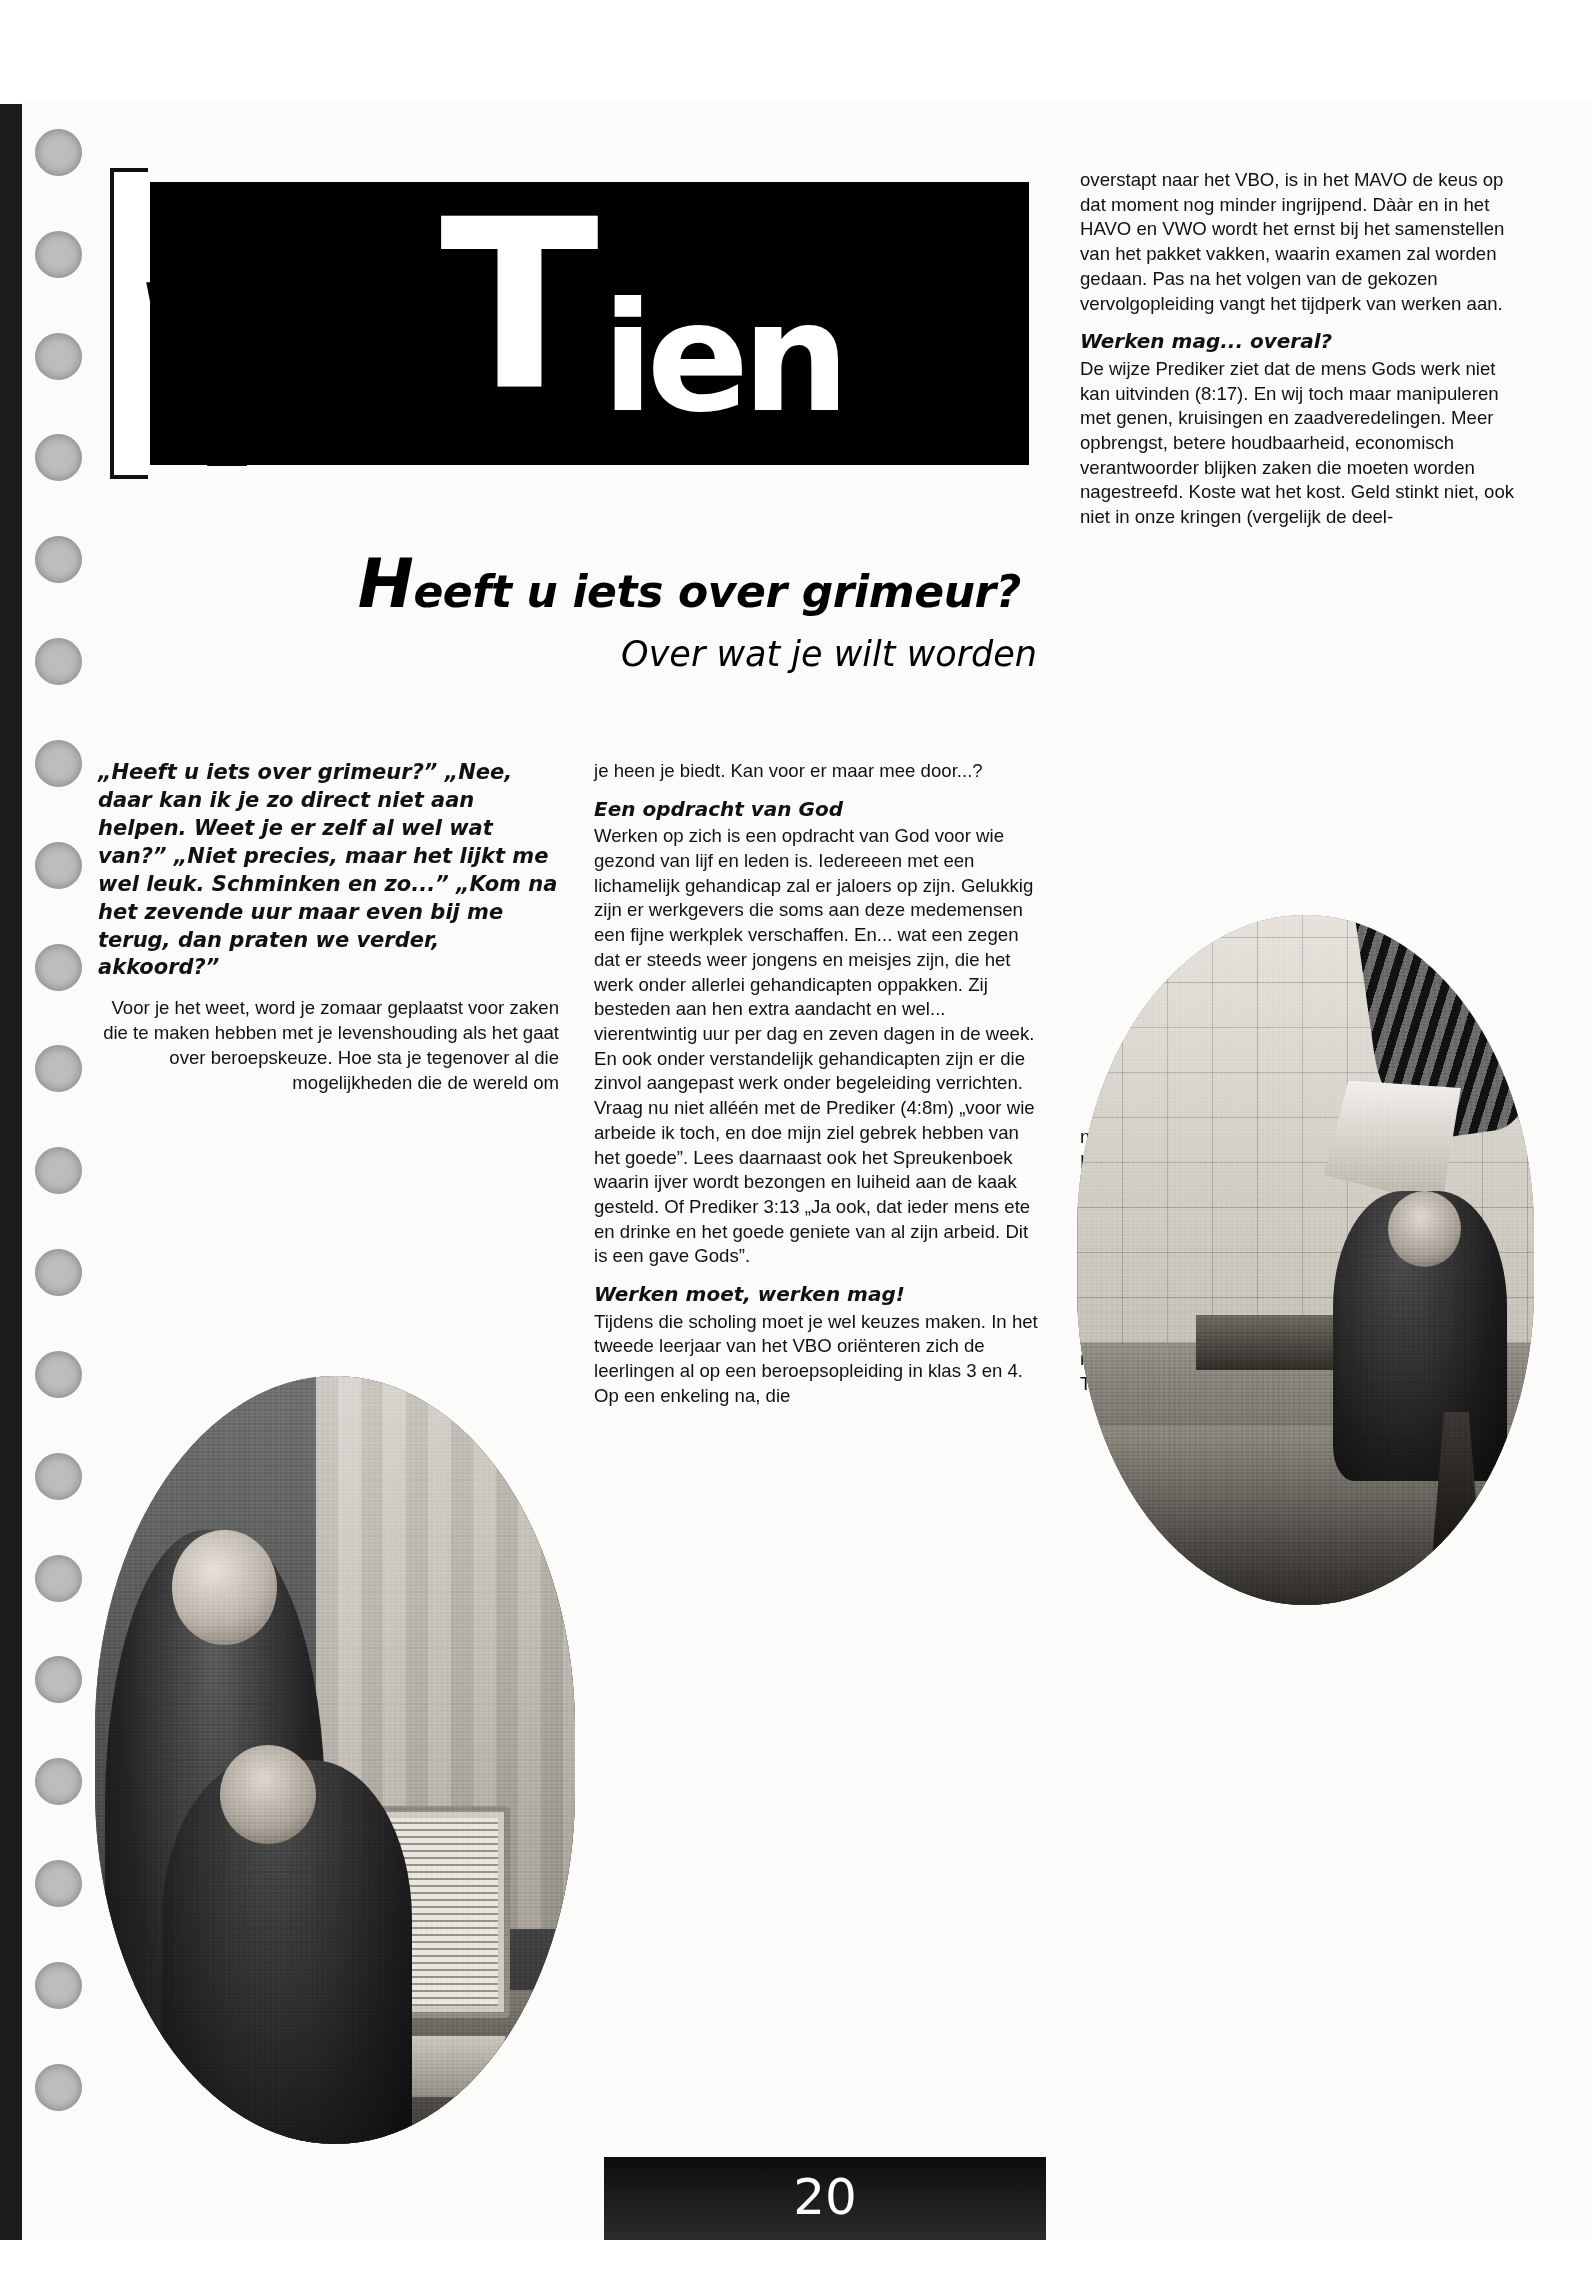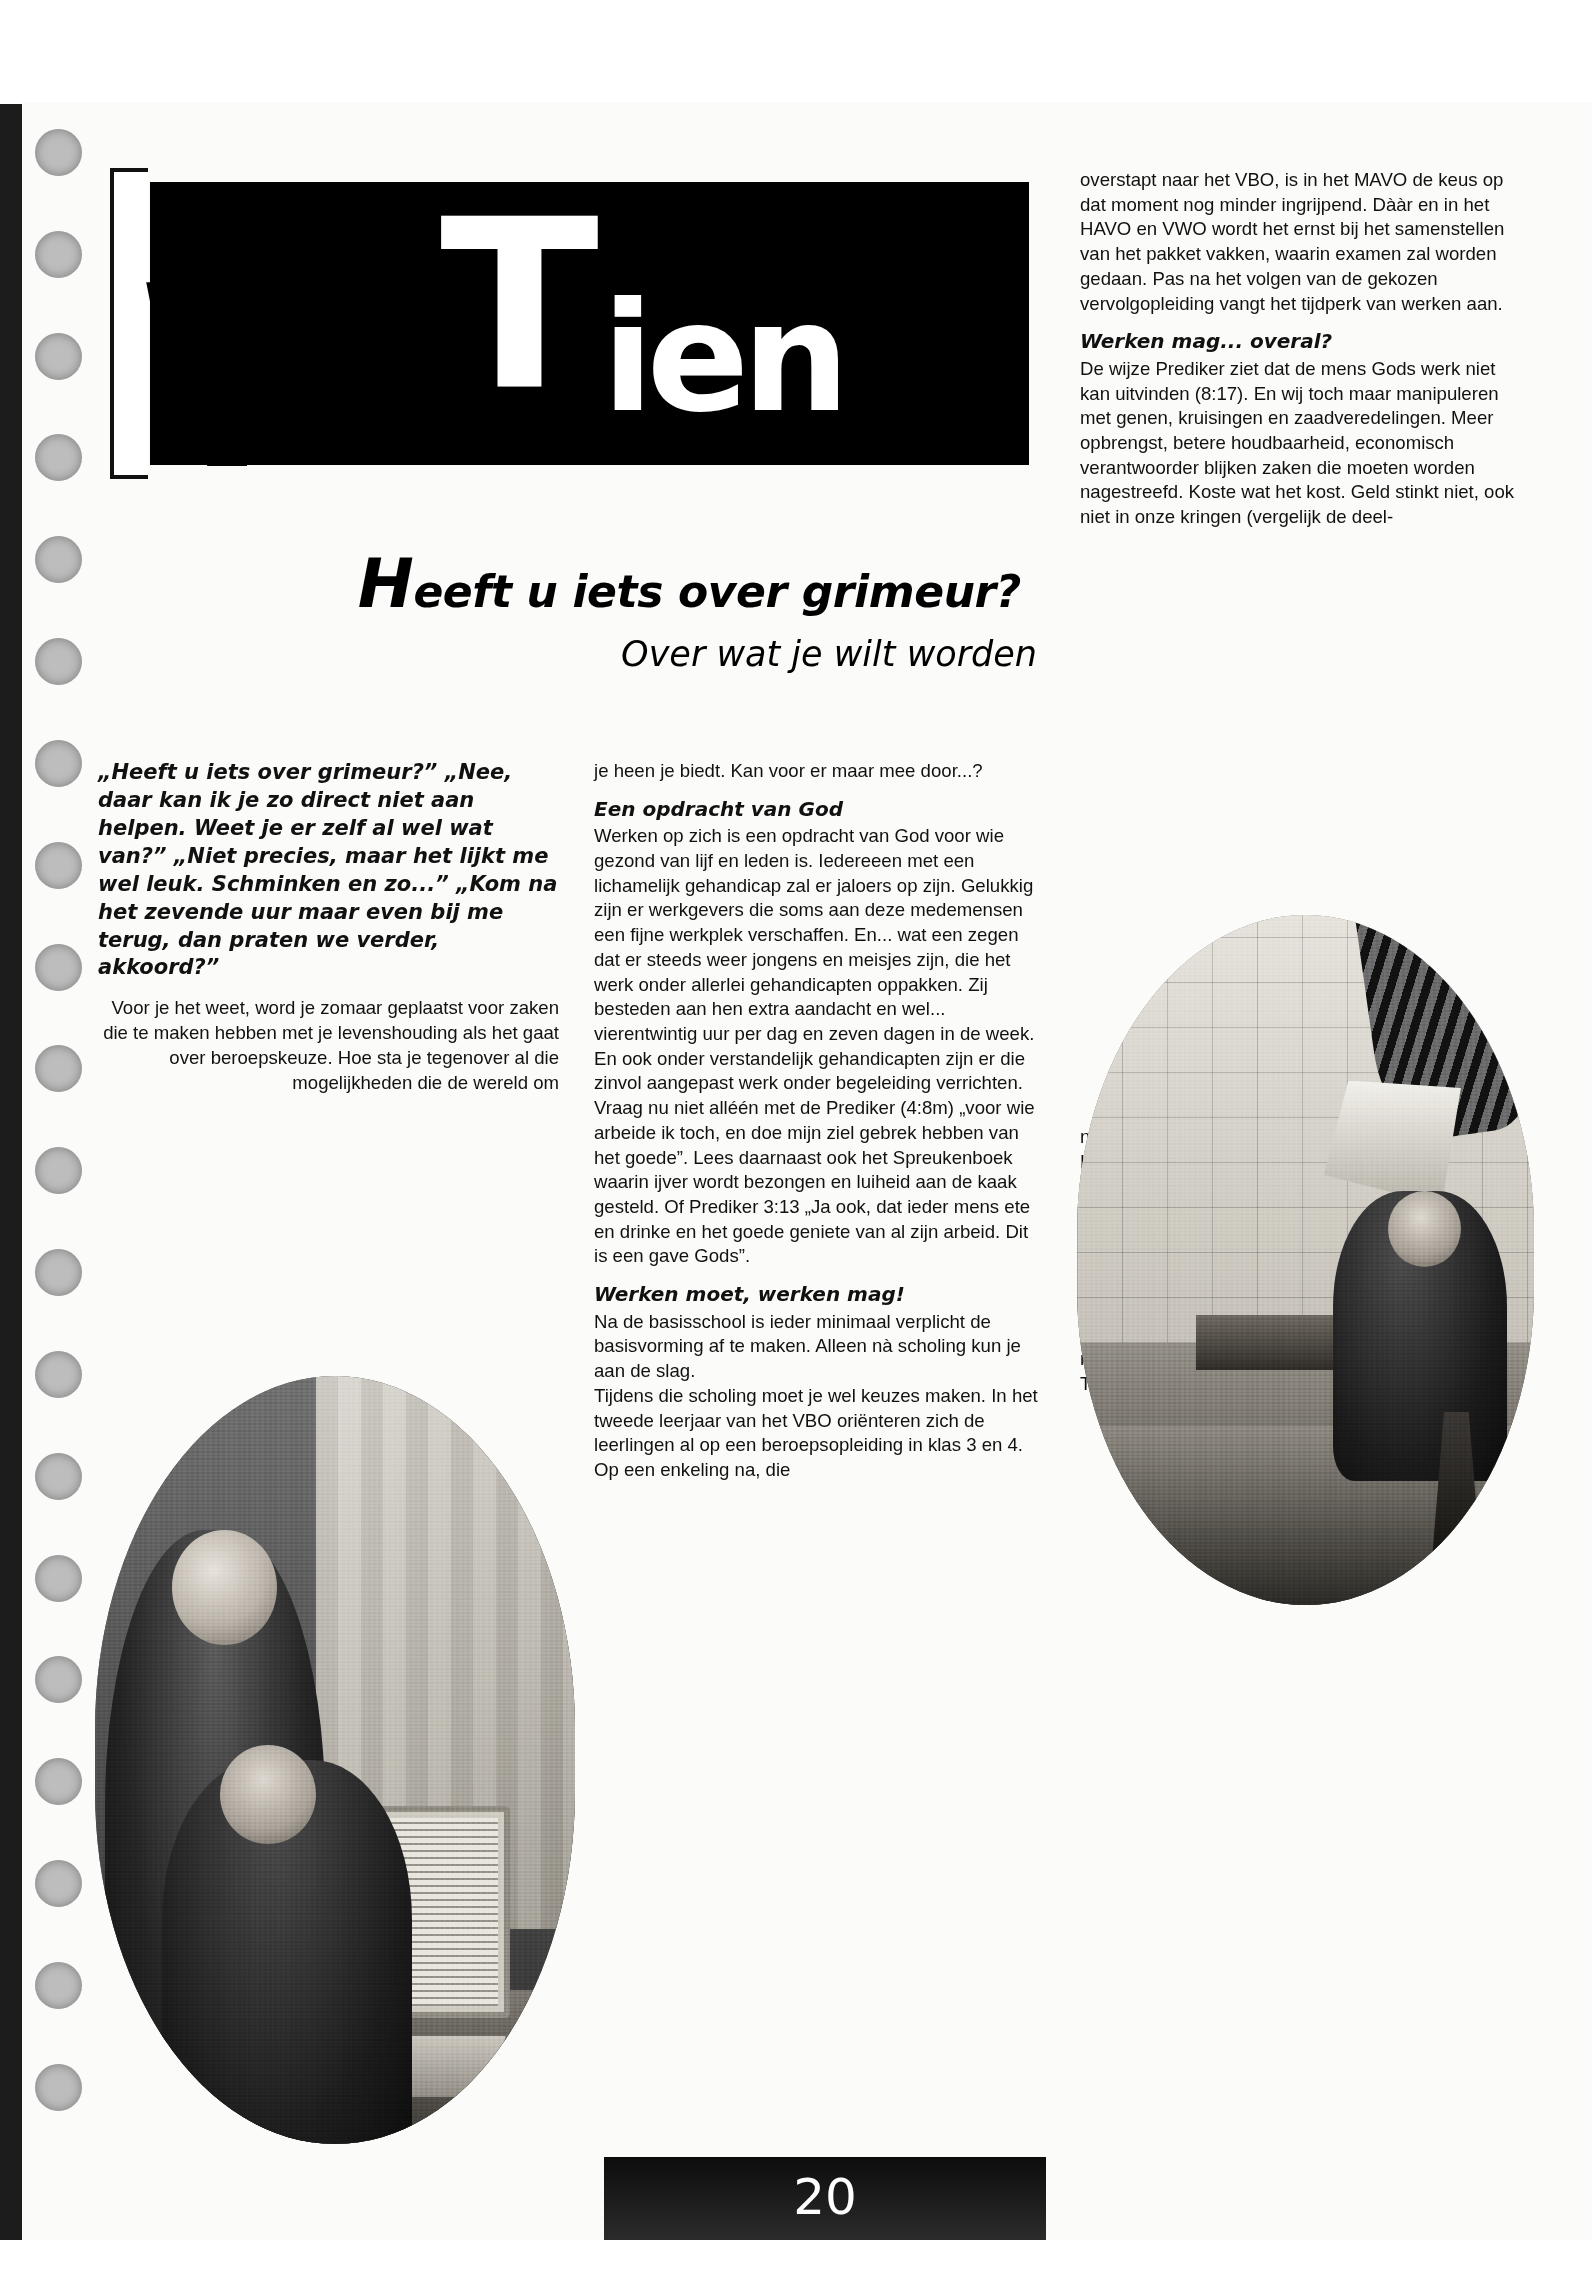--- a/index.html
+++ b/index.html
@@ -401,21 +401,20 @@
   <div class="col" id="col1">
     <p class="lead">„Heeft u iets over grimeur?” „Nee, daar kan ik je zo direct niet aan helpen. Weet je er zelf al wel wat van?” „Niet precies, maar het lijkt me wel leuk. Schminken en zo...” „Kom na het zevende uur maar even bij me terug, dan praten we verder, akkoord?”</p>
     <p style="text-align:right">Voor je het weet, word je zomaar geplaatst voor zaken die te maken hebben met je levenshouding als het gaat over beroepskeuze. Hoe sta je tegenover al die mogelijkheden die de wereld om</p>
   </div>
 
   <div class="col" id="col2">
     <p>je heen je biedt. Kan voor er maar mee door...?</p>
     <h3>Een opdracht van God</h3>
     <p>Werken op zich is een opdracht van God voor wie gezond van lijf en leden is. Iedereeen met een lichamelijk gehandicap zal er jaloers op zijn. Gelukkig zijn er werkgevers die soms aan deze medemensen een fijne werkplek verschaffen. En... wat een zegen dat er steeds weer jongens en meisjes zijn, die het werk onder allerlei gehandicapten oppakken. Zij besteden aan hen extra aandacht en wel... vierentwintig uur per dag en zeven dagen in de week. En ook onder verstandelijk gehandicapten zijn er die zinvol aangepast werk onder begeleiding verrichten. Vraag nu niet alléén met de Prediker (4:8m) „voor wie arbeide ik toch, en doe mijn ziel gebrek hebben van het goede”. Lees daarnaast ook het Spreukenboek waarin ijver wordt bezongen en luiheid aan de kaak gesteld. Of Prediker 3:13 „Ja ook, dat ieder mens ete en drinke en het goede geniete van al zijn arbeid. Dit is een gave Gods”.</p>
     <h3>Werken moet, werken mag!</h3>
-    <p class="tight">Na de basisschool is ieder minimaal verplicht de basisvorming af te maken. Alleen nà scholing kun je aan de slag.</p>
     <p>Tijdens die scholing moet je wel keuzes maken. In het tweede leerjaar van het VBO oriënteren zich de leerlingen al op een beroepsopleiding in klas 3 en 4. Op een enkeling na, die</p>
   </div>
 
   <div class="col" id="col3">
     <p>overstapt naar het VBO, is in het MAVO de keus op dat moment nog minder ingrijpend. Dààr en in het HAVO en VWO wordt het ernst bij het samenstellen van het pakket vakken, waarin examen zal worden gedaan. Pas na het volgen van de gekozen vervolgopleiding vangt het tijdperk van werken aan.</p>
     <h3>Werken mag... overal?</h3>
     <p style="margin-bottom:0">De wijze Prediker ziet dat de mens Gods werk niet kan uitvinden (8:17). En wij toch maar manipuleren met genen, kruisingen en zaadveredelingen. Meer opbrengst, betere houdbaarheid, economisch verantwoorder blijken zaken die moeten worden nagestreefd. Koste wat het kost. Geld stinkt niet, ook niet in onze kringen (vergelijk de deel-</p>
     <div style="height:595px"></div>
     <p class="tight">name aan piramidespelen).</p>
     <p class="tight">Kon het meisje, dat mij aanklampte, gaan werken bij het toneel of een omroepvereniging? Calvijn gaf, na gedegen onderzoek, in beperkte gevallen toestemming een toneelstuk op te voeren, terwijl Voetius het ten scherpste afwees, las ik ergens. Als altijd geldt ook hier weer: kan ik er zegen van verwachten, kan ik de Heere Jezus daarom bidden, Hem daar ontmoeten als Hij wederkomt? Bij twijfel... niet varen!</p>

